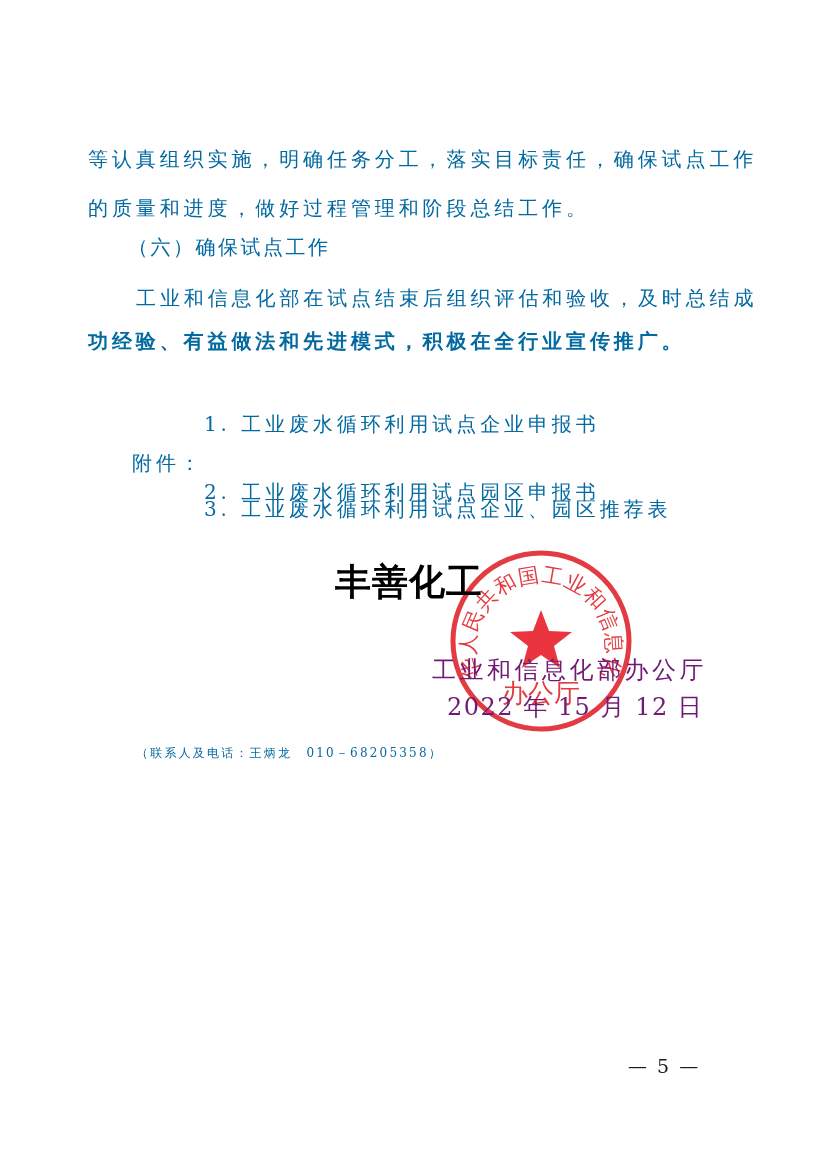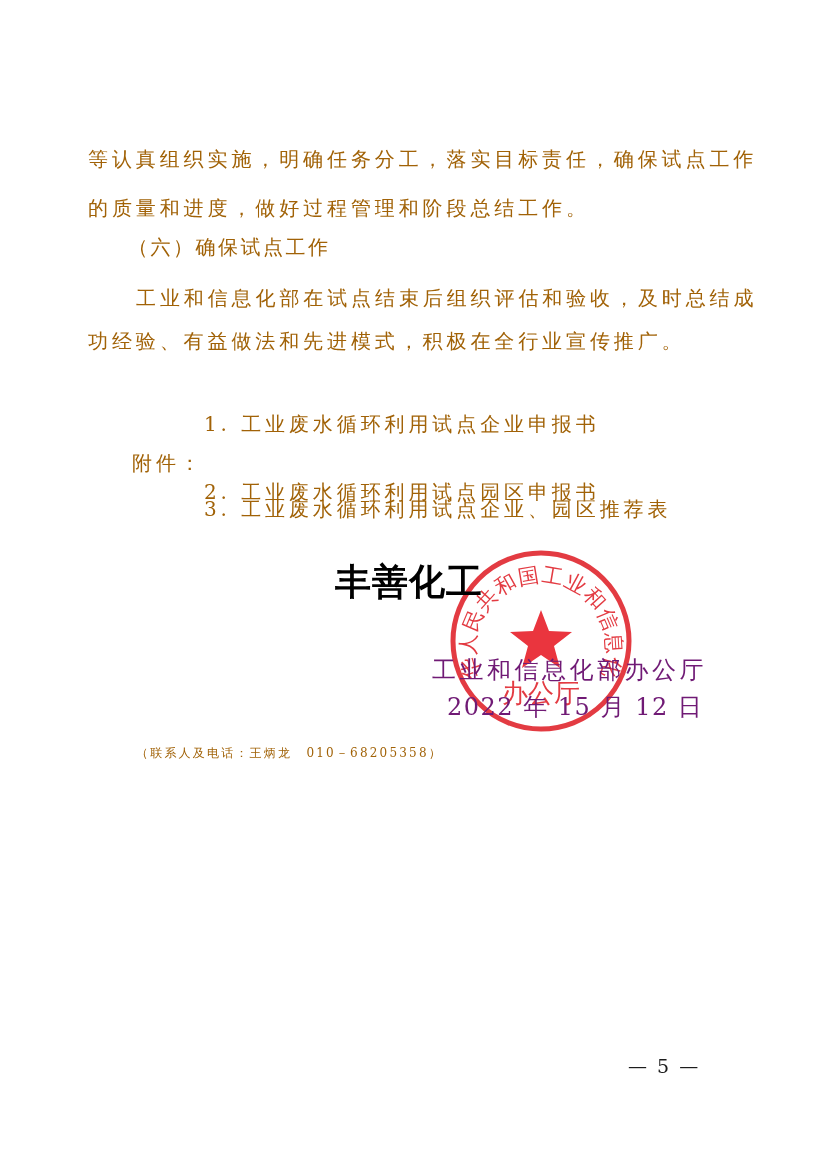--- a/index.html
+++ b/index.html
@@ -14,21 +14,21 @@
       overflow: hidden;
       font-family: "DejaVu Serif", "Liberation Serif", serif;
       color: #1a1a1a;
     }
     .line {
       position: absolute;
       font-size: 20px;
       line-height: 26px;
       letter-spacing: 3.9px;
       white-space: nowrap;
-      color: #a16207;
+      color: #0369a1;
     }
     .watermark {
       position: absolute;
       left: 335px;
       top: 560px;
       font-family: "DejaVu Sans", "Liberation Sans", sans-serif;
       font-weight: bold;
       font-size: 36px;
       line-height: 44px;
       letter-spacing: 1px;
@@ -70,21 +70,21 @@
 <body>
 
 <div>
 
   <div class="line" style="left:88px; top:146px;">等认真组织实施，明确任务分工，落实目标责任，确保试点工作</div>
   <div class="line" style="left:88px; top:195px;">的质量和进度，做好过程管理和阶段总结工作。</div>
 
   <div class="line" style="left:128px; top:234px; letter-spacing:2.5px;">（六）确保试点工作</div>
 
   <div class="line" style="left:136px; top:285px;">工业和信息化部在试点结束后组织评估和验收，及时总结成</div>
-  <div class="line" style="left:88px; top:328px;">功经验、有益做法和先进模式，积极在全行业宣传推广。</div>
+  <div class="line" style="left:88px; top:328px;font-weight:bold;">功经验、有益做法和先进模式，积极在全行业宣传推广。</div>
 
   <div>
     <div class="line" style="left:132px; top:411px;margin-top:39px;">附件：</div>
     <div class="line" style="left:204px; top:411px;">1. 工业废水循环利用试点企业申报书</div>
     <div class="line" style="left:204px; top:454px;margin-top:25px;">2. 工业废水循环利用试点园区申报书</div>
     <div class="line" style="left:204px; top:496px;">3. 工业废水循环利用试点企业、园区推荐表</div>
   </div>
 
   <div class="stamp">
     <svg width="186" height="186" viewBox="0 0 186 186">

